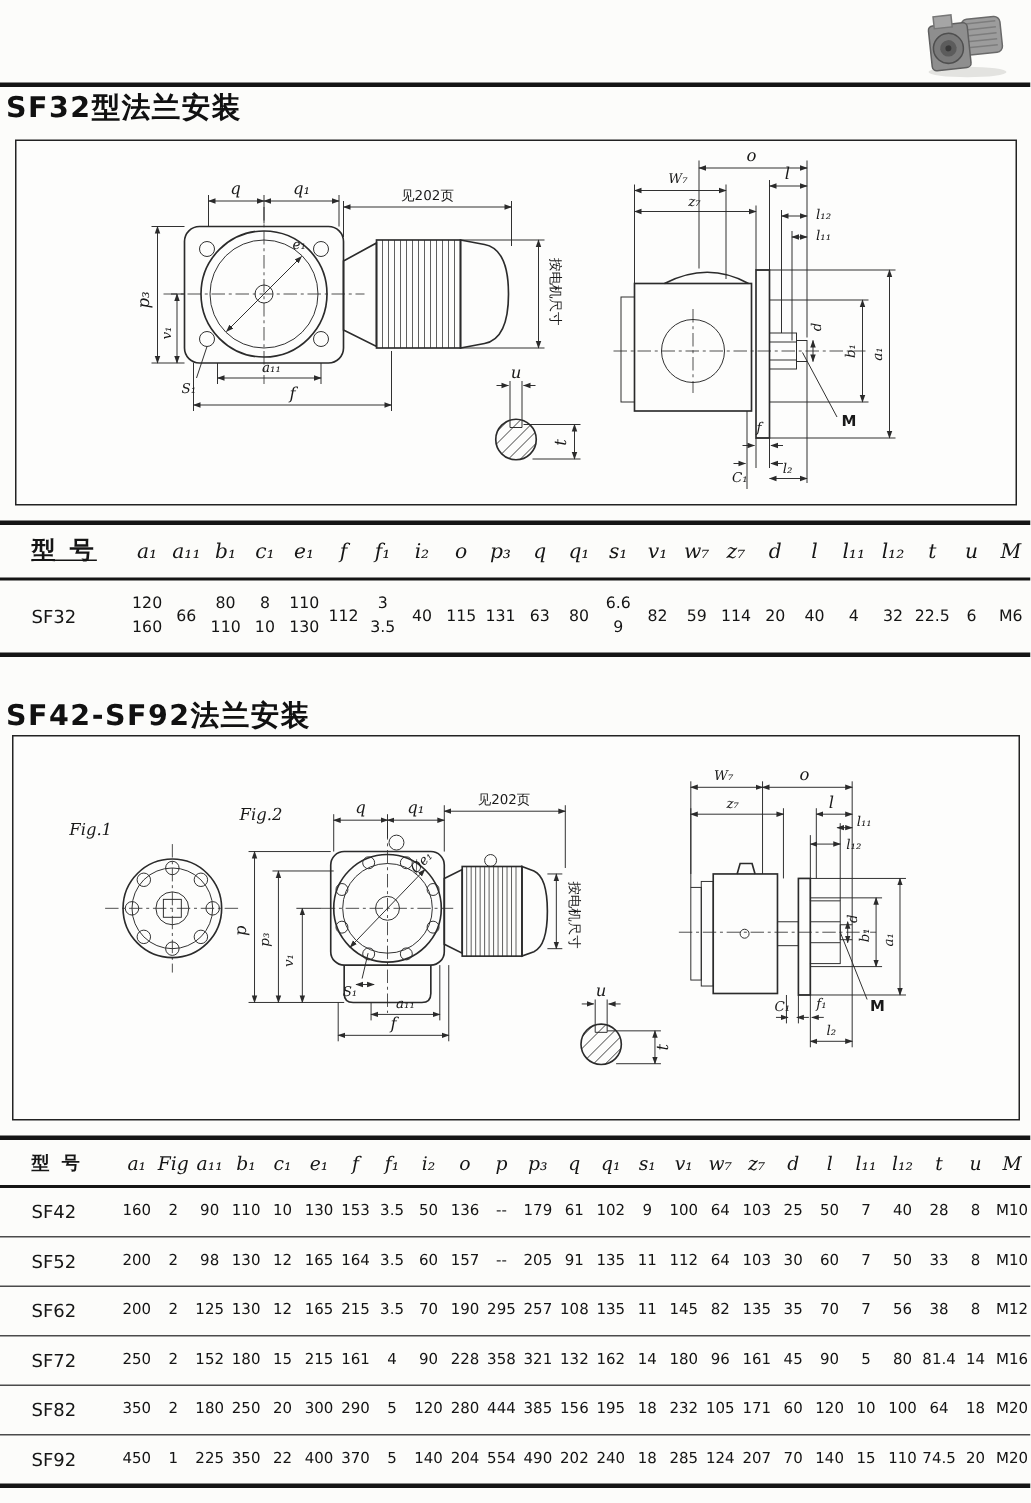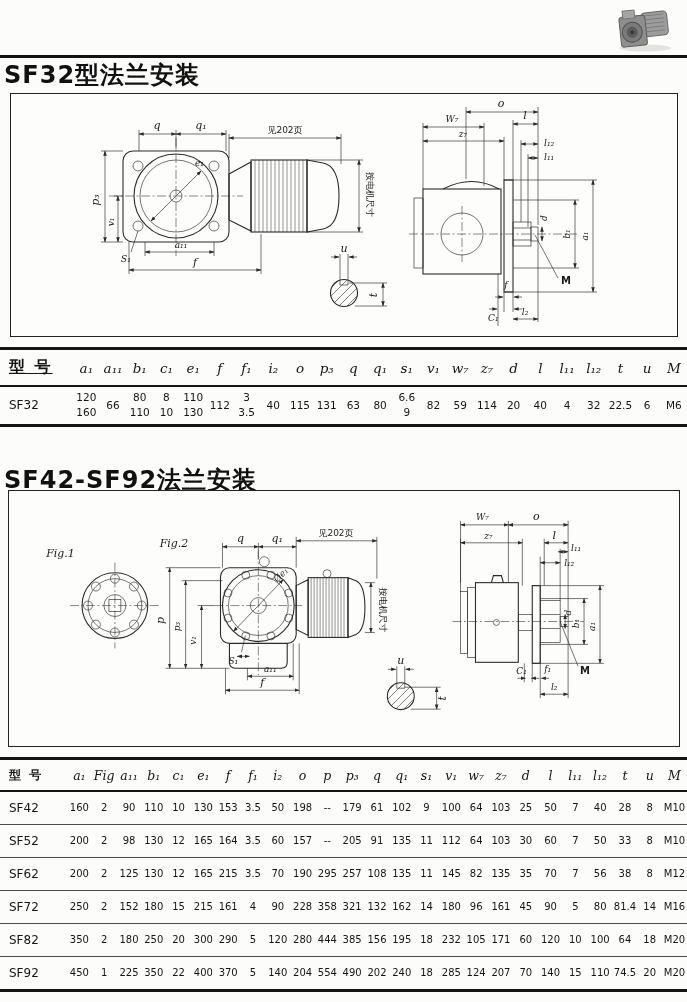--- a/index.html
+++ b/index.html
@@ -5,21 +5,21 @@
   html,body { margin:0; padding:0; }
   body {
     width:687px; height:1002px; position:relative; overflow:hidden;
     background:#fcfcfa; color:#1c1c1c;
     font-family:"DejaVu Sans", sans-serif;
   }
   .page { position:absolute; inset:0; }
   .top-rule { position:absolute; left:0; top:55px; width:687px; height:2.5px; background:#141414; }
   .logo { position:absolute; left:612px; top:5px; width:64px; height:47px; }
   .title {
-    position:absolute; left:4px; font-weight:bold; font-size:24px; letter-spacing:1px;
+    position:absolute; left:4px; font-weight:bold; font-size:19px; letter-spacing:1px;
     font-family:"DejaVu Sans", sans-serif; color:#111;
   }
   #title1 { top:59px; }
   #title2 { top:464px; }
   .fig-box {
     position:absolute; box-sizing:border-box; border:1.5px solid #232323; background:#fdfdfc;
   }
   #box1 { left:10px; top:93px; width:668px; height:244px; }
   #box2 { left:8px;  top:490px; width:672px; height:257px; }
   .fig-box svg { display:block; width:100%; height:100%; }
@@ -40,31 +40,31 @@
   
   .dtable { position:absolute; left:0; width:687px; }
   #table1 { top:347px; }
   #table2 { top:757px; }
   .bord { width:100%; background:#151515; }
   .bord.thick { height:3px; }
   .bord.mid   { height:1.8px; }
   .bord.thin1 { height:1px; background:#4b4b4b; }
   .trow { display:flex; align-items:center; }
   #table1 .thead { height:35px; }
-  #table1 .tdata { height:37px; }
+  #table1 .tdata { height:48px; }
   #table2 .thead { height:30px; }
   #table2 .tdata { height:32px; }
   .tcell {
     flex:1 1 0; text-align:center; font-size:10.5px; color:#151515;
     font-family:"DejaVu Sans", sans-serif; white-space:nowrap;
   }
   #table2 .tcell { font-size:10px; }
   .thead .tcell { font:italic 13.5px "DejaVu Serif", serif; }
   #table2 .thead .tcell { font-size:12.5px; }
-  .tcell.model { flex:0 0 64px; text-align:left; padding-left:9px; font-size:12px; }
+  .tcell.model { flex:0 0 64px; text-align:left; padding-left:9px; font-size:12px;margin-left:12px; }
   #table2 .tcell.model { flex:0 0 58px; font-size:12px; }
   .thead .tcell.model {
     font-family:"DejaVu Sans", sans-serif; font-style:normal; font-weight:bold;
     font-size:16px; letter-spacing:2px;
   }
   #table1 .thead .tcell.model { text-decoration:underline; }
   .tcell.stack div { line-height:1.5; }
 </style>
 </head>
 <body>
@@ -471,21 +471,21 @@
         <div class="tcell model">SF42</div>
         <div class="tcell">160</div>
         <div class="tcell">2</div>
         <div class="tcell">90</div>
         <div class="tcell">110</div>
         <div class="tcell">10</div>
         <div class="tcell">130</div>
         <div class="tcell">153</div>
         <div class="tcell">3.5</div>
         <div class="tcell">50</div>
-        <div class="tcell">198</div>
+        <div class="tcell">136</div>
         <div class="tcell">--</div>
         <div class="tcell">179</div>
         <div class="tcell">61</div>
         <div class="tcell">102</div>
         <div class="tcell">9</div>
         <div class="tcell">100</div>
         <div class="tcell">64</div>
         <div class="tcell">103</div>
         <div class="tcell">25</div>
         <div class="tcell">50</div>

